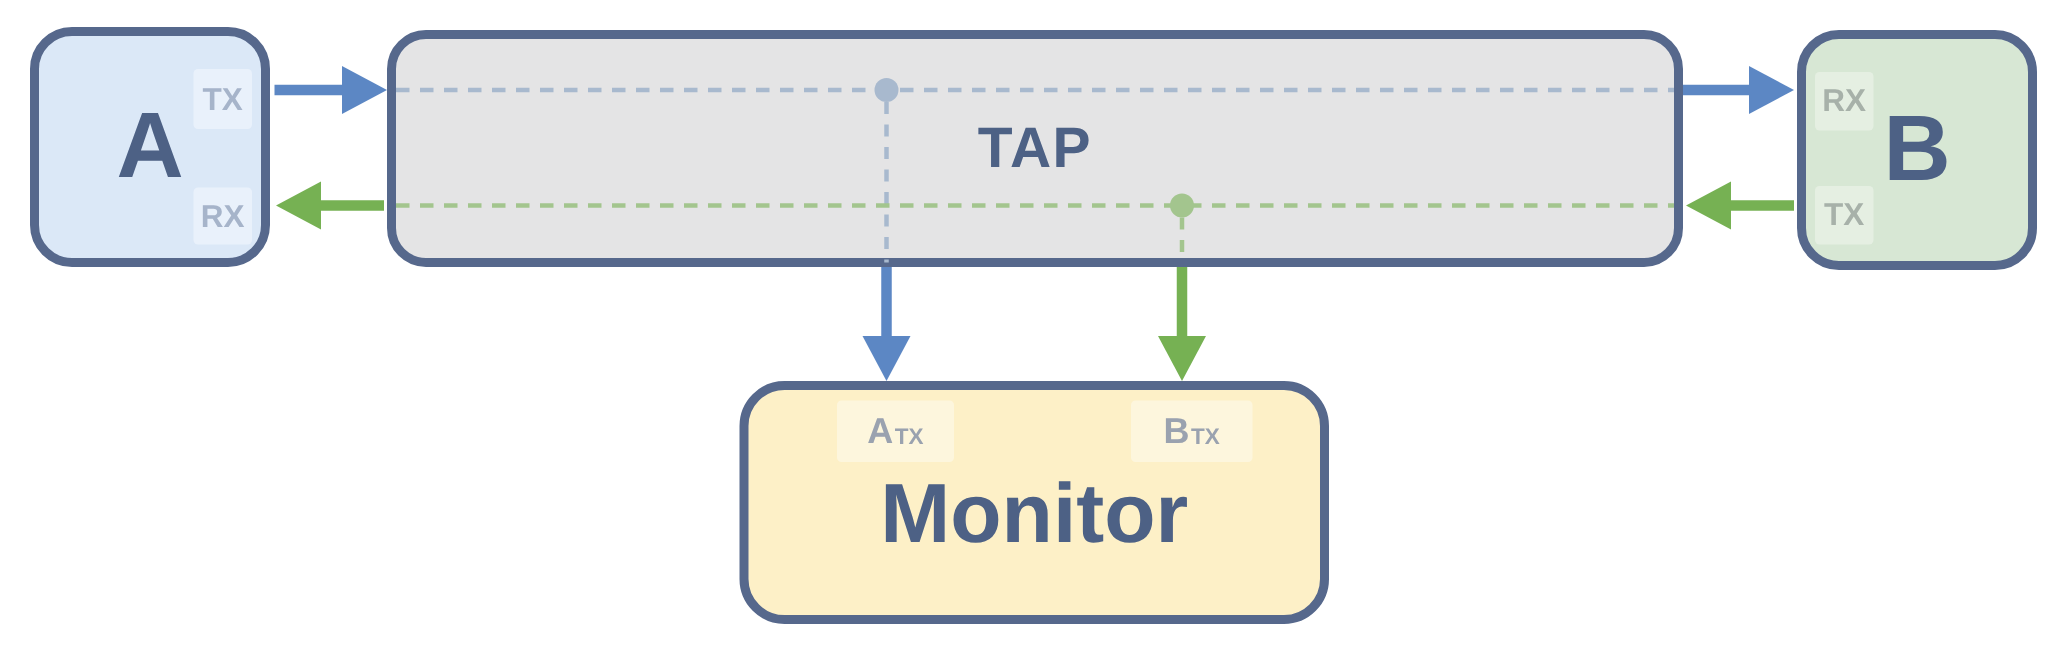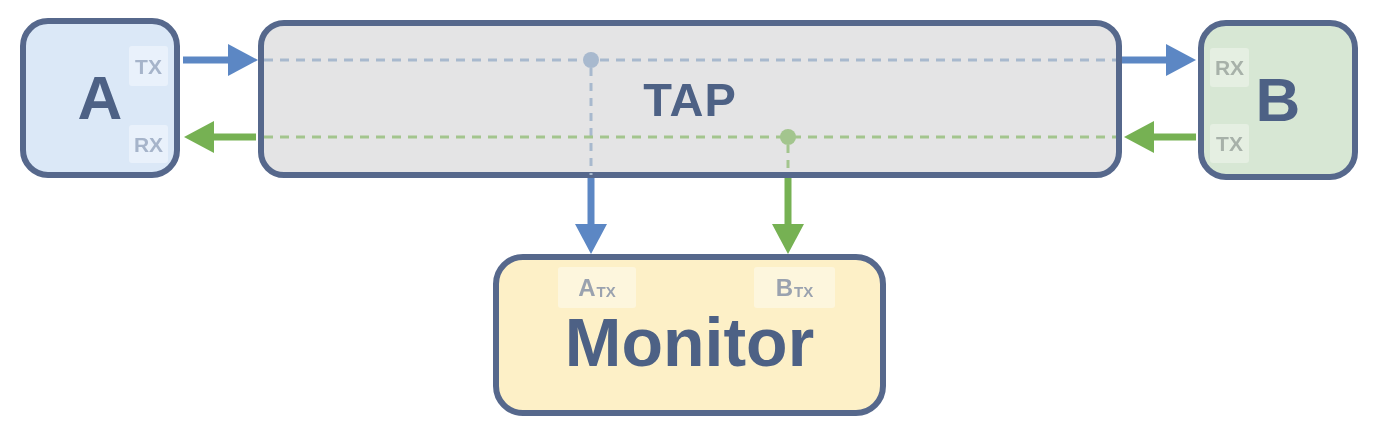--- a/index.html
+++ b/index.html
@@ -11,22 +11,22 @@
     position:absolute;box-sizing:border-box;
     border:6px solid var(--slate,#56688c);
     display:flex;align-items:center;justify-content:center;
   }
   .node-a{left:20px;top:18px;width:160px;height:160px;border-radius:28px;background:var(--node-a-fill,#dbe8f7);}
   .node-tap{left:258px;top:20px;width:864px;height:158px;border-radius:26px;background:var(--tap-fill,#e4e4e5);}
   .node-b{left:1198px;top:20px;width:160px;height:160px;border-radius:28px;background:var(--node-b-fill,#d7e7d4);}
   .node-monitor{left:493px;top:254px;width:393px;height:162px;border-radius:30px;background:var(--monitor-fill,#fdf0c7);}
   .big{font-weight:bold;color:var(--ink,#4d6185);line-height:1;}
   .node-a .big,.node-b .big{font-size:62px;}
-  .node-tap .big{font-size:47px;letter-spacing:1px;}
-  .node-monitor .big{font-size:68px;margin-top:14px;}
+  .node-tap .big{font-size:38px;letter-spacing:1px;}
+  .node-monitor .big{font-size:56px;margin-top:14px;}
   .chip{
     position:absolute;display:flex;align-items:center;justify-content:center;
     font-weight:bold;border-radius:3px;line-height:1;
   }
   .node-a .chip{background:var(--node-a-chip,#e9f1fb);color:var(--node-a-chip-text,#a6b4ca);font-size:21px;width:39px;right:6px;}
   .node-a .chip-tx{top:22px;height:40px;}
   .node-a .chip-rx{top:101px;height:38px;}
   .node-b .chip{background:var(--node-b-chip,#e5efe2);color:var(--node-b-chip-text,#a7b1a9);font-size:21px;width:39px;left:6px;}
   .node-b .chip-rx{top:22px;height:39px;}
   .node-b .chip-tx{top:98px;height:39px;}

